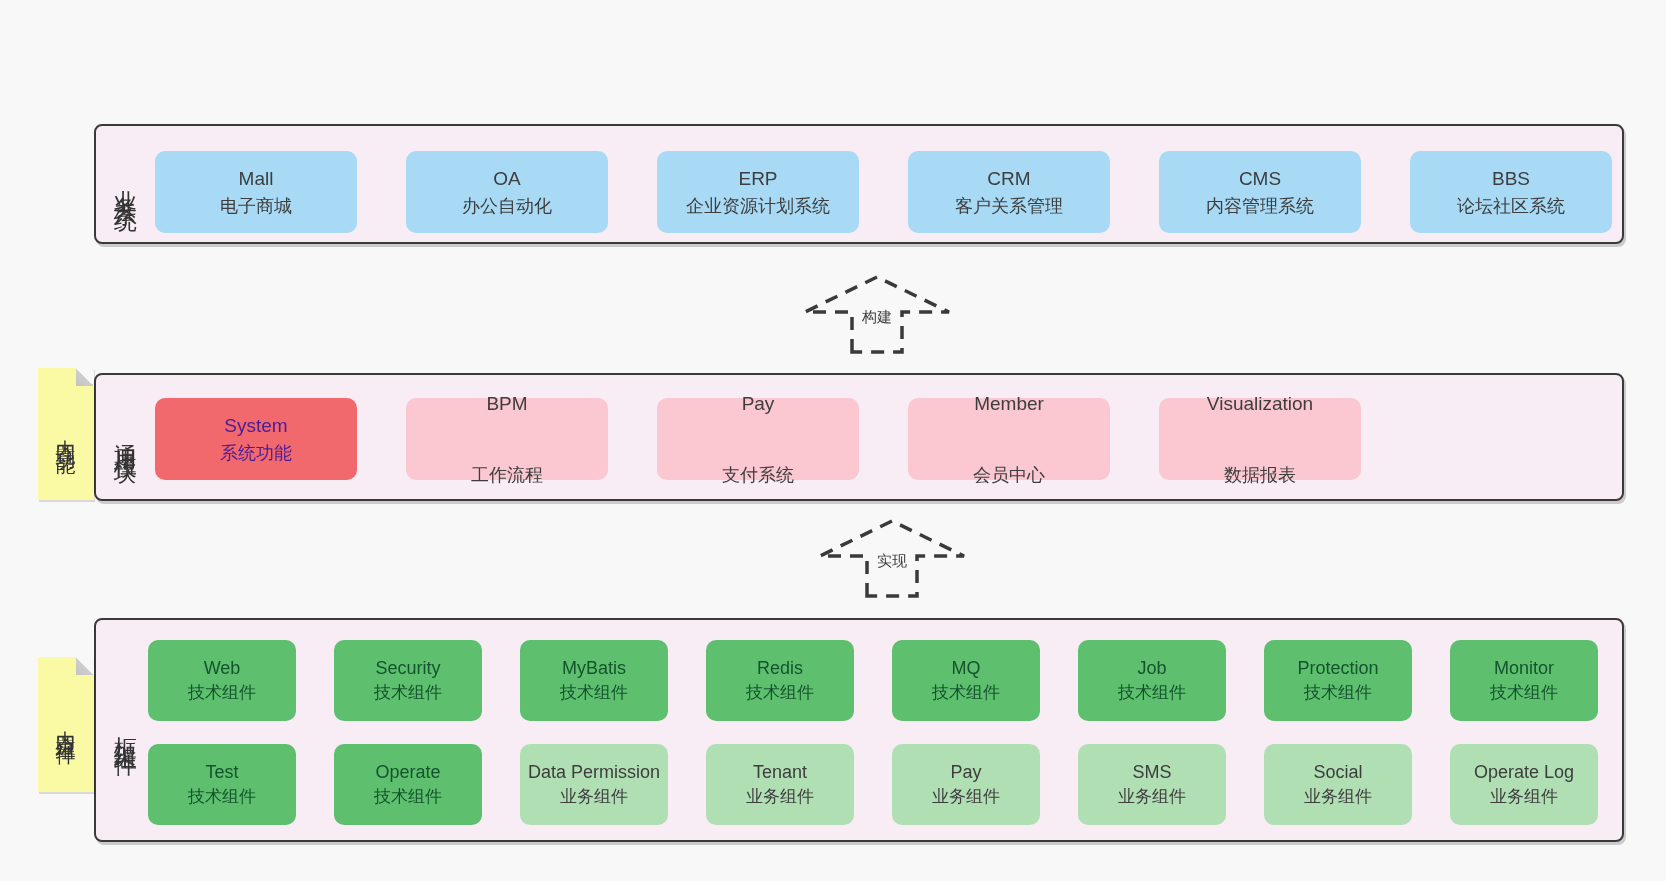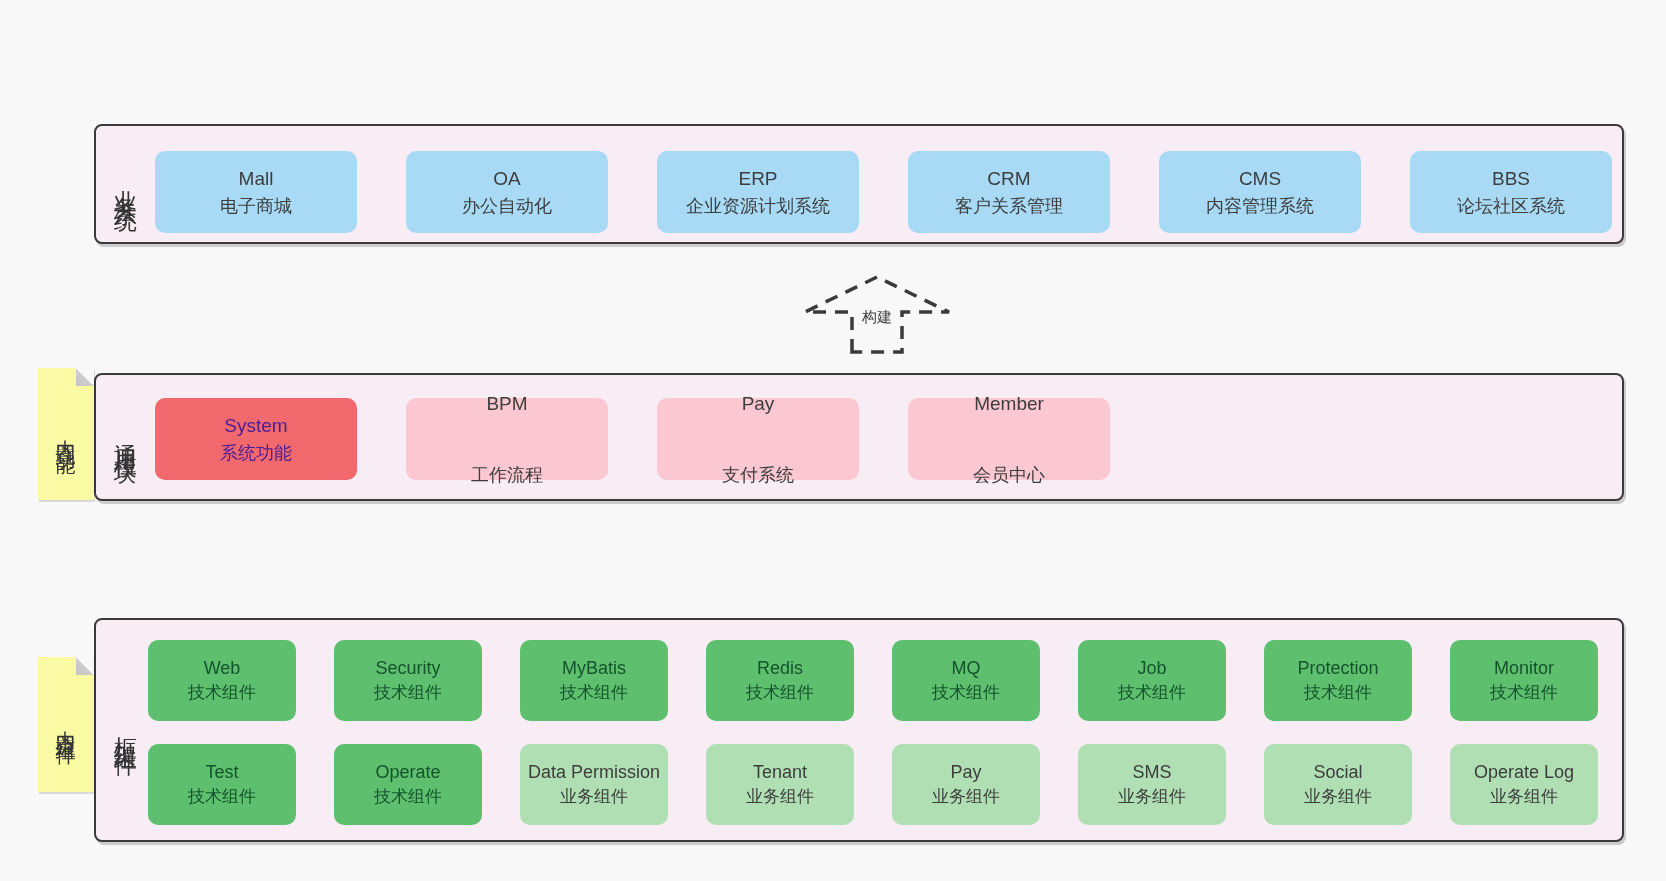--- a/index.html
+++ b/index.html
@@ -118,23 +118,33 @@
         <div class="s">工作流程</div>
       </div>
       <div class="box big pink">
         <div class="t">Pay</div>
         <div class="s">支付系统</div>
       </div>
       <div class="box big pink">
         <div class="t">Member</div>
         <div class="s">会员中心</div>
       </div>
-    </div>
-  </div>
-
+      <div class="box big pink">
+        <div class="t">Visualization</div>
+        <div class="s">数据报表</div>
+      </div>
+    </div>
+  </div>
+
+  <div class="arrow" style="left:812px; top:518px;">
+    <svg width="160" height="80" viewBox="0 0 160 80">
+      <path d="M55 78 V38 H8 L80 3 L152 38 H105 V78 Z" fill="none" stroke="#3a3a3a" stroke-width="3.5" stroke-dasharray="13 9"></path>
+    </svg>
+    <span class="arrow-label">实现</span>
+  </div>
 
   <div class="note" style="top:657px; height:135px;">
     <span class="fold"></span>
     <span class="vtext">内置组件</span>
   </div>
   <div class="panel" style="top:618px; height:224px;">
     <div class="panel-label">
       <span class="vtext">框架组件</span>
     </div>
     <div class="boxrow" style="left:52px; top:20px; gap:38px;">

